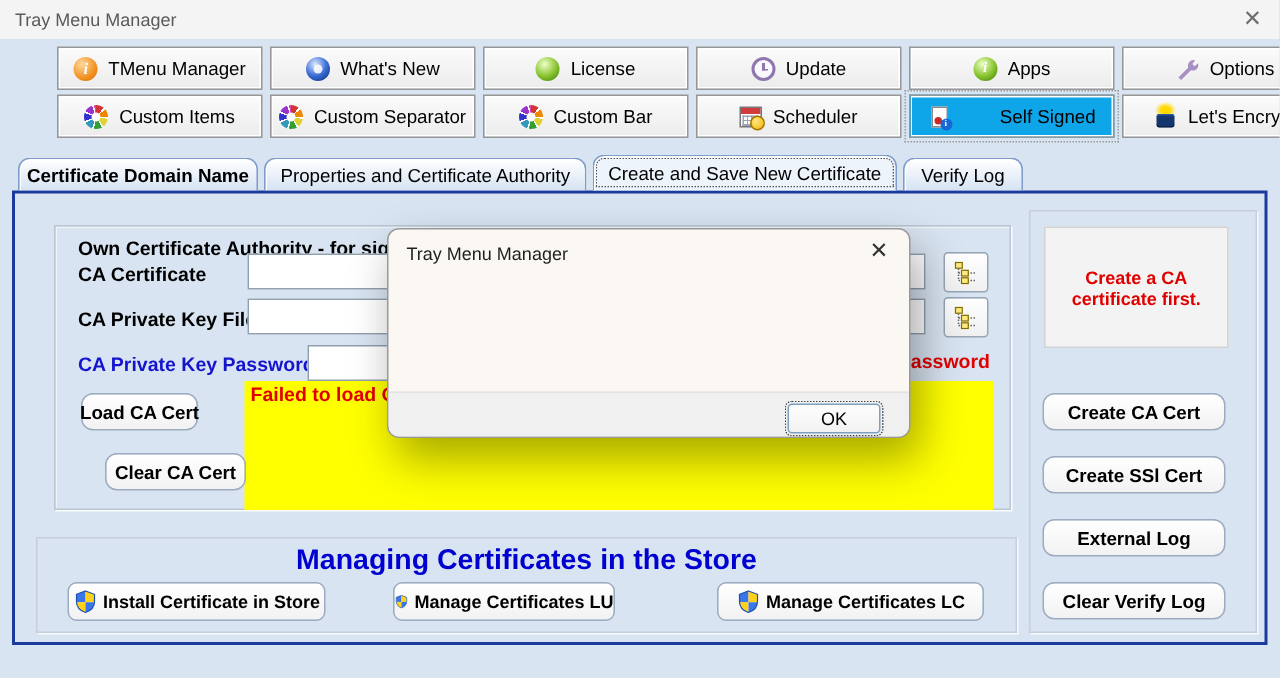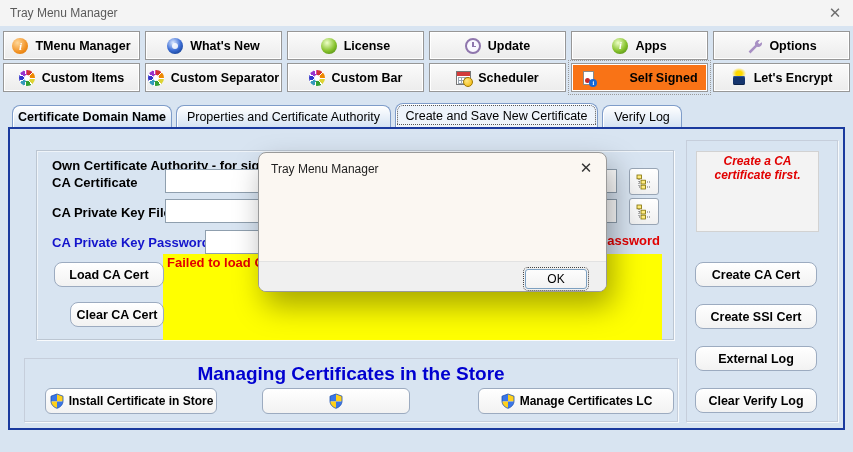--- a/index.html
+++ b/index.html
@@ -14,22 +14,22 @@
   
   .titlebar { position:absolute; left:0; top:0; width:853px; height:26px; background:#f4f4f4; }
   .titlebar .wtitle { position:absolute; left:10px; top:6px; font-size:12px; color:#5a5a5a; }
   .titlebar .wclose { position:absolute; right:8px; top:3px; width:20px; height:20px;
     font-size:15px; line-height:20px; text-align:center; color:#6e6e6e; cursor:default; }
   
   .tbtn { position:absolute; width:137px; height:29px;
     display:flex; align-items:center; justify-content:center; gap:7px;
     background:linear-gradient(#fbfbfb,#ececec);
     border:1px solid #979797; box-shadow: inset 0 0 0 1px #ffffff;
-    font-family:"Liberation Sans",sans-serif; font-weight:bold; font-size:12.5px; color:#000; }
-  .tbtn.active { background:#f97316; outline:1px dotted #9a9a9a; outline-offset:2px;gap:33px; }
+    font-family:"Liberation Sans",sans-serif; font-weight:normal; font-size:12.5px; color:#000;margin-left:35px; }
+  .tbtn.active { background:#0ea5e9; outline:1px dotted #9a9a9a; outline-offset:2px;gap:33px; }
   
   .ic { position:relative; display:inline-block; width:16px; height:16px; flex:none; }
   .ic-svg { display:block; width:16px; height:16px; }
   .ic-info { border-radius:50%; background:radial-gradient(circle at 35% 30%, #ffd89b, #f08c1a 65%, #cf6f08); }
   .ic-info::after { content:"i"; position:absolute; inset:0; text-align:center;
     color:#fff; font:italic bold 11px/16px "Liberation Serif", serif; }
   .ic-blue { border-radius:50%; background:radial-gradient(circle at 38% 30%, #dce9ff, #3e6fd6 50%, #0e3a8c 88%); }
   .ic-blue::after { content:""; position:absolute; left:5px; top:5px; width:6px; height:6px;
     border-radius:50%; background:rgba(255,255,255,.85); }
   .ic-green { border-radius:50%; background:radial-gradient(circle at 38% 30%, #eeffc8, #86c22c 55%, #4e8812 90%); }
@@ -93,22 +93,22 @@
   .store-panel { position:absolute; left:24px; top:358px; width:654px; height:64px;
     border:1px solid #c6cedb; box-shadow: 1px 1px 0 rgba(255,255,255,.8); z-index:2; }
   .store-title { position:absolute; left:24px; top:363px; width:654px; text-align:center;
     font-size:19px; font-weight:bold; color:#0000d0; z-index:3; }
   .store-btn { font-size:12px; border-radius:6px; height:26px; top:388px; gap:4px; }
   
   .right-box { position:absolute; left:686px; top:140px; width:152px; height:282px;
     border:1px solid #c6cedb; box-shadow: 1px 1px 0 rgba(255,255,255,.8); z-index:2; }
   .notice { position:absolute; left:696px; top:151px; width:123px; height:81px;
     background:#f3f3f3; border:1px solid #d2d2d2; z-index:3;
-    display:flex; flex-direction:row; justify-content:center; gap:8px;
-    text-align:center; font-size:12px; font-weight:bold; color:#e10000; line-height:14px; padding:2px;font-style:italic; }
+    display:flex; flex-direction:column; justify-content:center; gap:8px;
+    text-align:center; font-size:12px; font-weight:bold; color:#e10000; line-height:14px; padding:2px; }
   .rbtn { left:695px; width:122px; height:25px; }
   
   .dialog { position:absolute; left:258px; top:152px; width:349px; height:140px;
     background:#fbf7f2; border:1px solid #9a9a9a; border-radius:8px;
     box-shadow: 6px 14px 30px rgba(0,0,0,.35); z-index:50; overflow:hidden; }
   .dialog .dtitle { position:absolute; left:12px; top:9px; font-size:12px; color:#1f1f1f; }
   .dialog .dclose { position:absolute; right:10px; top:5px; width:20px; height:20px;
     font-size:15px; line-height:20px; text-align:center; color:#333; }
   .dialog .dmsg { position:absolute; left:12px; top:46px; right:6px; font-size:12px; color:#111;
     white-space:nowrap; overflow:hidden; }
@@ -224,21 +224,21 @@
     <rect x="1" y="1" width="4.5" height="3.8" fill="#ffec80" stroke="#806f00" stroke-width="0.8"></rect>
     <rect x="5" y="6.2" width="4.5" height="3.8" fill="#ffec80" stroke="#806f00" stroke-width="0.8"></rect>
     <rect x="5" y="11.2" width="4.5" height="3.8" fill="#ffec80" stroke="#806f00" stroke-width="0.8"></rect>
   </svg>
 </button>
 
 <div class="flabel blue" style="left:52px;top:235px">CA Private Key Password</div>
 <input class="field-input" style="left: 205px; top: 230px; width: 358px;" value="">
 <div class="pw-note">Password</div>
 
-<button class="wbtn" style="left:54px;top:262px;width:110px;height:25px">
+<button class="wbtn" style="left:54px;top:262px;width:78px;height:25px">
   <span>Load CA Cert</span>
 </button>
 <button class="wbtn" style="left:70px;top:302px;width:94px;height:25px">
   <span>Clear CA Cert</span>
 </button>
 
 <div class="warnbox">
   <span>Failed to load O</span>
 </div>
 
@@ -260,22 +260,23 @@
 <button class="wbtn store-btn" style="left:262px;width:148px">
   <svg class="ic-svg" viewBox="0 0 16 16">
     <g clip-path="url(#shieldClip)">
       <rect x="0" y="0" width="8" height="8.5" fill="#3a76e8"></rect>
         <rect x="8" y="0" width="8" height="8.5" fill="#ffd11a"></rect>
       <rect x="0" y="8.5" width="8" height="8" fill="#ffd11a"></rect>
         <rect x="8" y="8.5" width="8" height="8" fill="#3a76e8"></rect>
     </g>
     <path d="M8 1 L14 3.2 V8 C14 11.8 11.2 14.3 8 15.3 C4.8 14.3 2 11.8 2 8 V3.2 Z" fill="none" stroke="#1a4fb0" stroke-width="0.8"></path>
   </svg>
-</button>
-<button class="wbtn store-btn" style="left:478px;width:196px">
+  <span>Manage Certificates LU</span>
+</button>
+<button class="wbtn store-btn" style="left:478px;width:178px">
   <svg class="ic-svg" viewBox="0 0 16 16">
     <g clip-path="url(#shieldClip)">
       <rect x="0" y="0" width="8" height="8.5" fill="#3a76e8"></rect>
         <rect x="8" y="0" width="8" height="8.5" fill="#ffd11a"></rect>
       <rect x="0" y="8.5" width="8" height="8" fill="#ffd11a"></rect>
         <rect x="8" y="8.5" width="8" height="8" fill="#3a76e8"></rect>
     </g>
     <path d="M8 1 L14 3.2 V8 C14 11.8 11.2 14.3 8 15.3 C4.8 14.3 2 11.8 2 8 V3.2 Z" fill="none" stroke="#1a4fb0" stroke-width="0.8"></path>
   </svg>
   <span>Manage Certificates LC</span>

